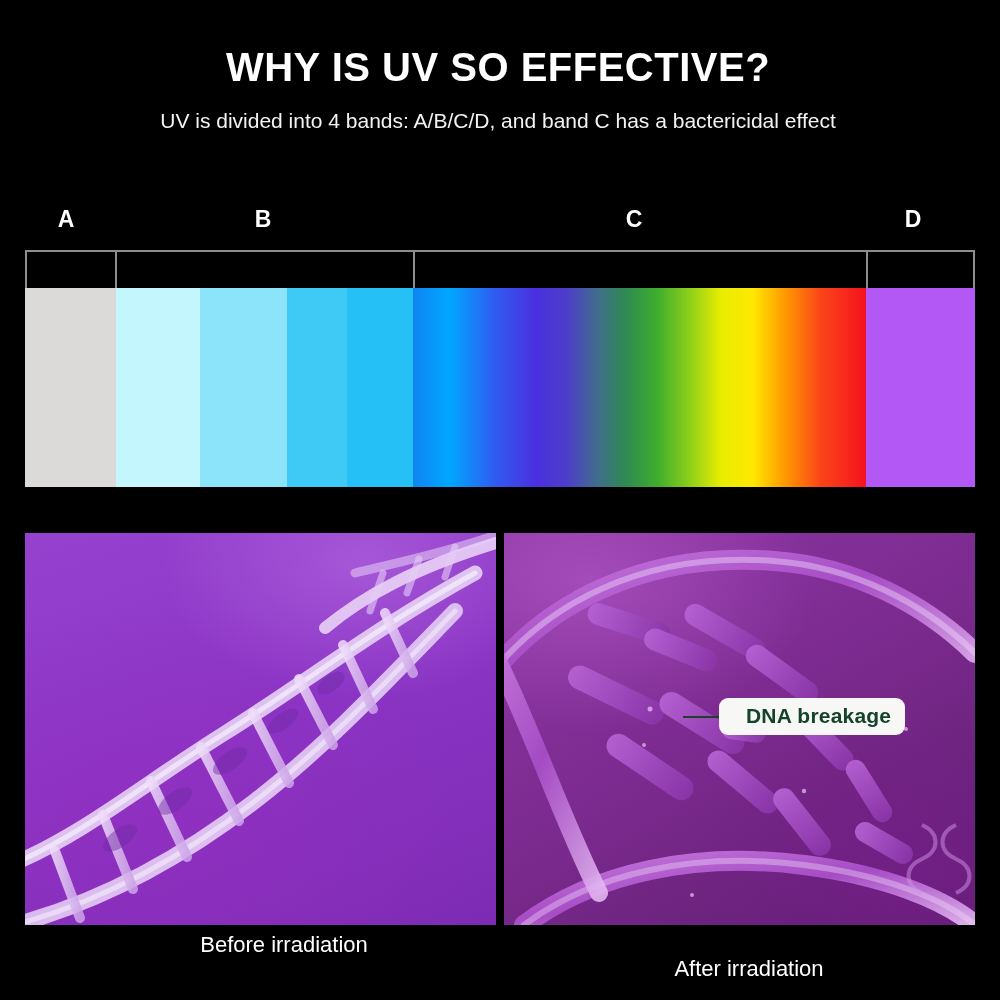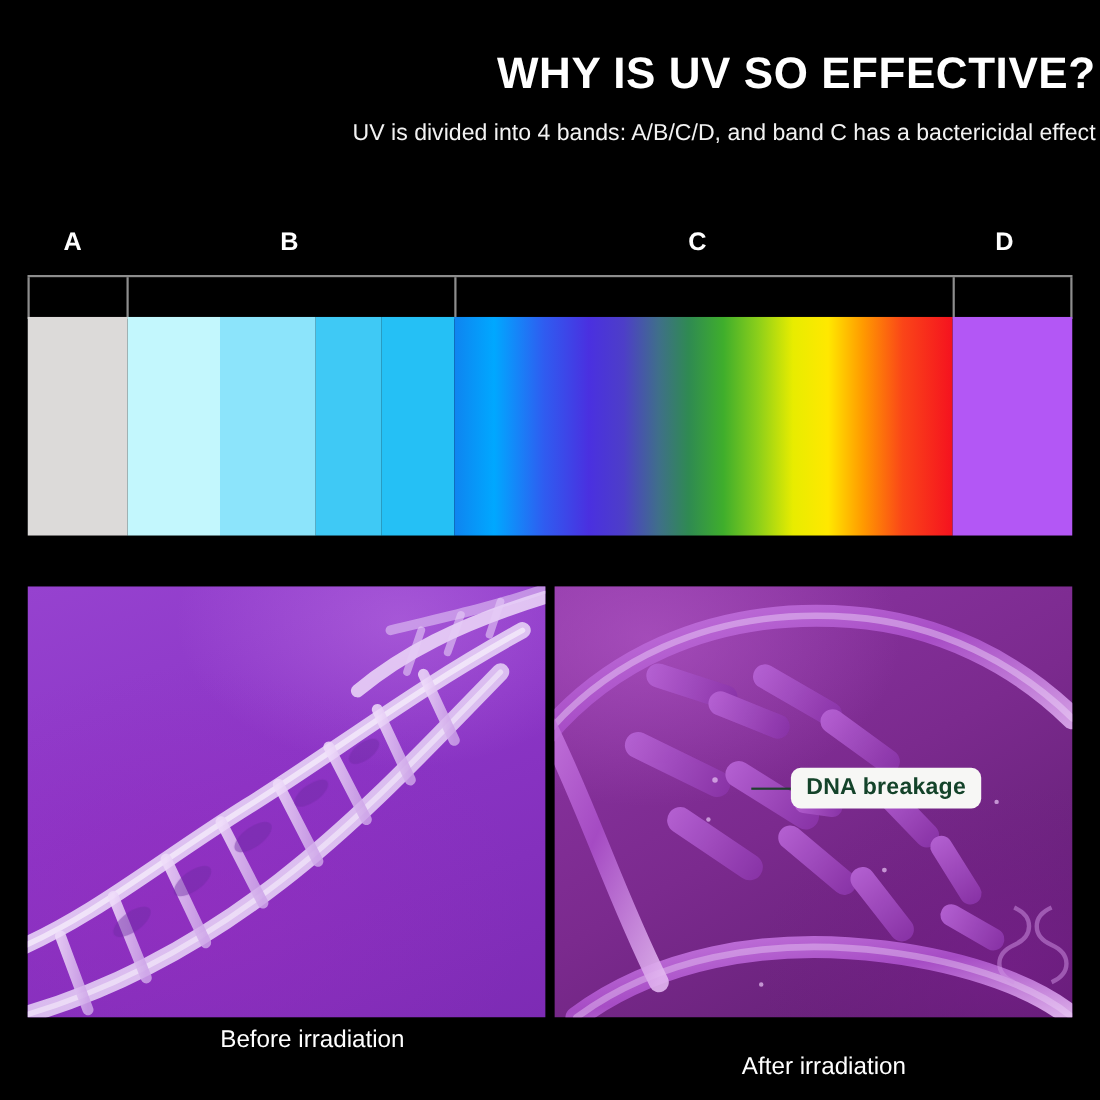--- a/index.html
+++ b/index.html
@@ -16,21 +16,21 @@
     color: #ffffff;
     position: relative;
   }
 
   
   #header {
     position: absolute;
     left: 0;
     top: 0;
     width: 996px;
-    text-align: right;
+    text-align: center;
   }
   #title {
     margin: 0;
     padding-top: 46px;
     font-size: 40px;
     font-weight: bold;
     letter-spacing: 0.5px;
     color: #ffffff;
     line-height: 1.05;
     font-family: "Liberation Sans", sans-serif;
@@ -138,21 +138,21 @@
       radial-gradient(ellipse 75% 60% at 18% 12%, rgba(186,96,206,0.55) 0%, rgba(186,96,206,0) 65%),
       radial-gradient(ellipse 70% 60% at 88% 88%, rgba(120,30,140,0.65) 0%, rgba(120,30,140,0) 70%),
       linear-gradient(150deg, #8e36a6 0%, #7b2a8e 50%, #5d1d6e 100%);
   }
 
   
   #breakage-badge {
     position: absolute;
     left: 719px;
     top: 698px;
-    padding: 6px 14px 7px 14px;
+    padding: 6px 14px 7px 27px;
     background: #f7f7f5;
     border-radius: 9px;
     font-size: 21px;
     font-weight: bold;
     color: #14432a;
     letter-spacing: 0.2px;
     white-space: nowrap;
     font-family: "Liberation Sans", sans-serif;
     z-index: 6;
   }

